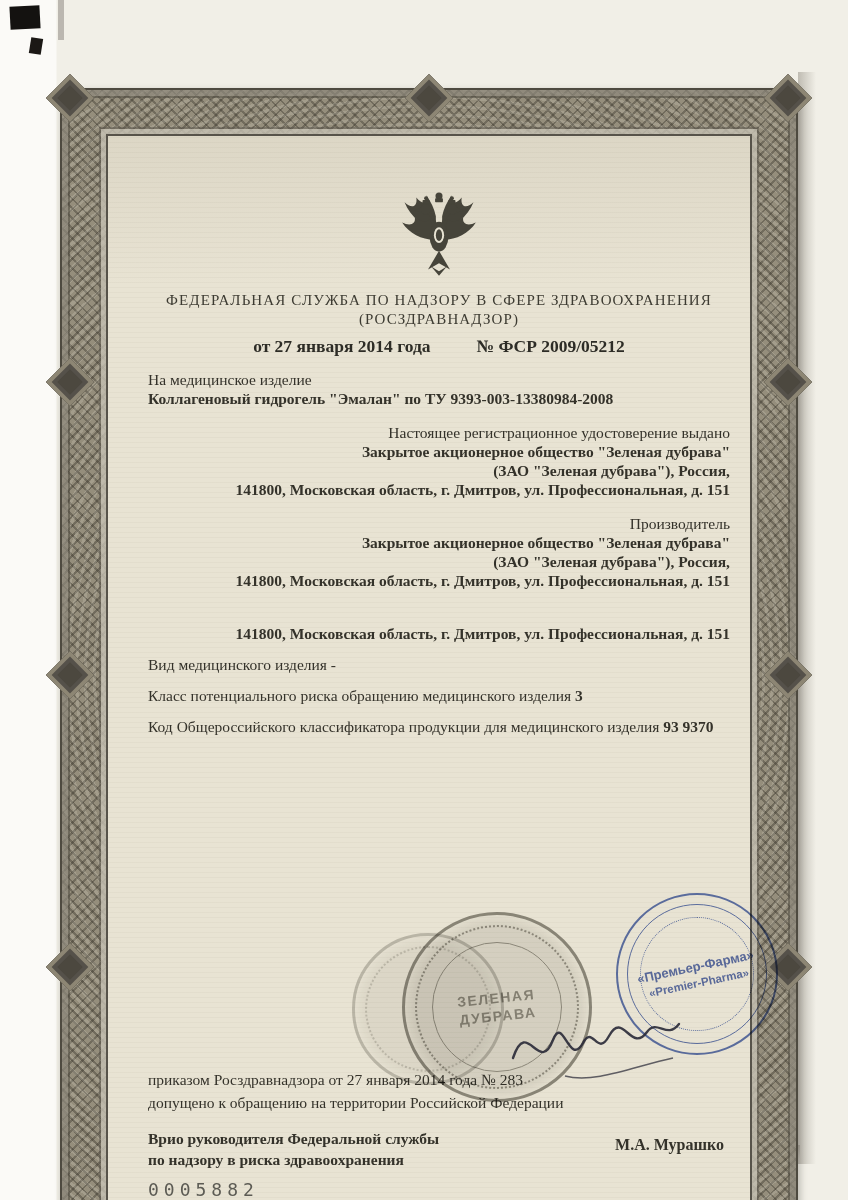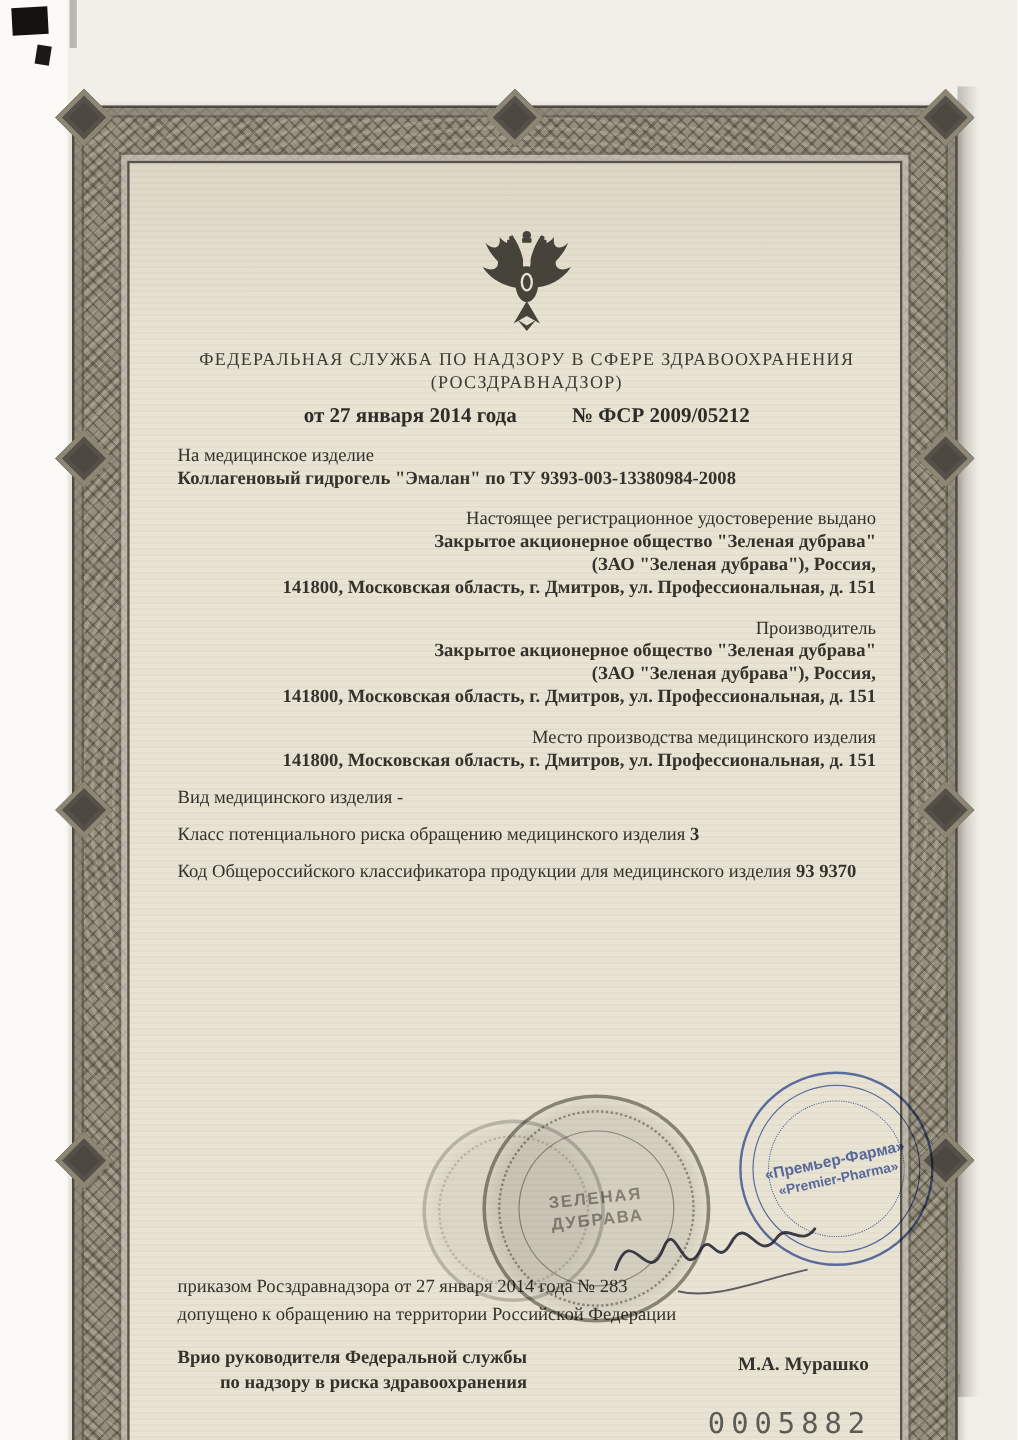--- a/index.html
+++ b/index.html
@@ -49,24 +49,24 @@
   .cert-title{text-align:center;margin:17px 0 0 0;font-size:25px;line-height:30px;font-weight:bold;letter-spacing:.6px;color:#2d2c26;}
   .date-line{text-align:center;margin-top:7px;font-size:17.5px;font-weight:bold;color:#2d2c26;}
   .date-line .num{margin-left:46px;}
   .fields{margin-top:13px;font-size:15.5px;line-height:19px;}
   .fields p{margin:12px 0;}
   .fields .gap{margin-top:15px;text-align:right;}
   .lbl{font-weight:normal;}
   .val{font-weight:bold;}
   .footer{position:absolute;left:40px;right:24px;bottom:13px;font-size:15.5px;color:#34322a;}
   .order{line-height:23px;margin-bottom:14px;}
-  .sign-row{display:flex;justify-content:space-between;align-items:flex-start;font-weight:bold;text-align:right;}
+  .sign-row{display:flex;justify-content:space-between;align-items:flex-start;font-weight:bold;}
   .sign-title{line-height:21px;}
   .sign-name{margin-top:8px;margin-right:2px;font-size:16px;}
-  .serial{text-align:right;margin-top:9px;font-family:"DejaVu Sans Mono", monospace;font-size:24px;letter-spacing:5px;color:#5c5b54;}
+  .serial{text-align:left;margin-top:9px;font-family:"DejaVu Sans Mono", monospace;font-size:18px;letter-spacing:5px;color:#5c5b54;}
   
   .stamp{position:absolute;border-radius:50%;mix-blend-mode:multiply;}
   .stamp .ring-outer{position:absolute;inset:0;border-radius:50%;}
   .stamp .ring-mid{position:absolute;inset:13px;border-radius:50%;}
   .stamp .ring-in{position:absolute;inset:30px;border-radius:50%;}
   .stamp .txt{position:absolute;inset:0;display:flex;flex-direction:column;align-items:center;justify-content:center;text-align:center;}
   .stamp-gray{left:402px;top:912px;width:190px;height:190px;opacity:.62;filter:blur(.4px);z-index:6;
     background:radial-gradient(circle, rgba(82,78,68,.20) 0 60%, rgba(82,78,68,0) 72%);}
   .stamp-gray .ring-outer{border:3px solid #56534a;}
   .stamp-gray .ring-mid{border:2px dotted #5a574e;}
@@ -156,21 +156,21 @@
           <span class="val">(ЗАО "Зеленая дубрава"), Россия,</span><br>
           <span class="val">141800, Московская область, г. Дмитров, ул. Профессиональная, д. 151</span>
         </p>
         <p class="gap">
           <span class="lbl">Производитель</span><br>
           <span class="val">Закрытое акционерное общество "Зеленая дубрава"</span><br>
           <span class="val">(ЗАО "Зеленая дубрава"), Россия,</span><br>
           <span class="val">141800, Московская область, г. Дмитров, ул. Профессиональная, д. 151</span>
         </p>
         <p class="gap">
-          <span class="lbl">Место производства медицинского изделия</span><br>
+          <br>
           <span class="val">141800, Московская область, г. Дмитров, ул. Профессиональная, д. 151</span>
         </p>
         <p>
           <span class="lbl">Вид медицинского изделия -</span>
         </p>
         <p>
           <span class="lbl">Класс потенциального риска обращению медицинского изделия</span>
           <span class="val">3</span>
         </p>
         <p>

